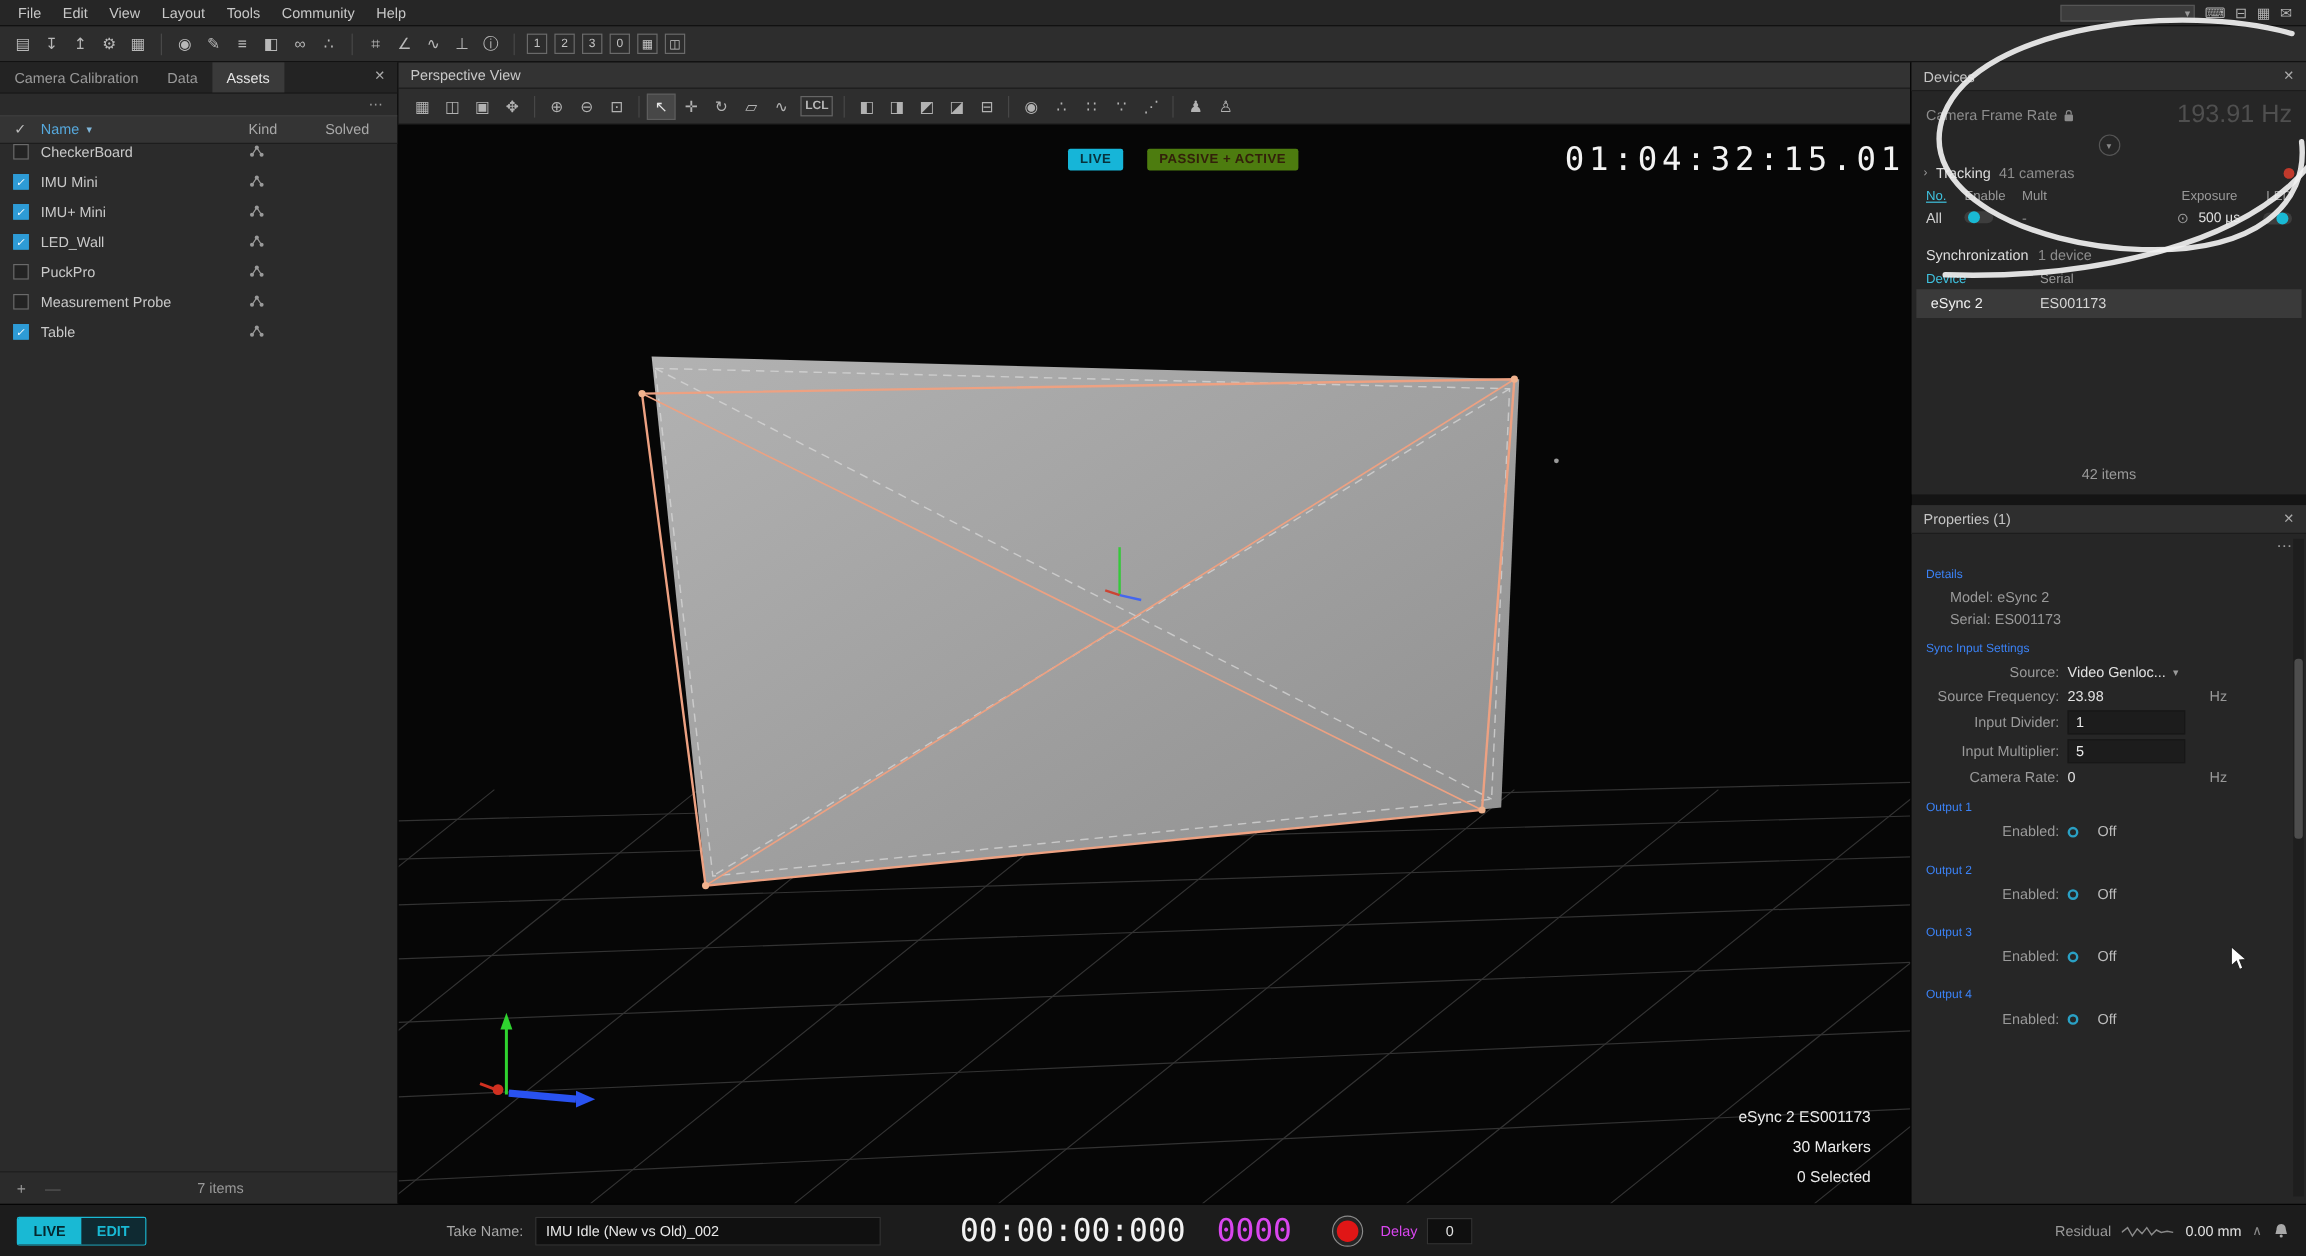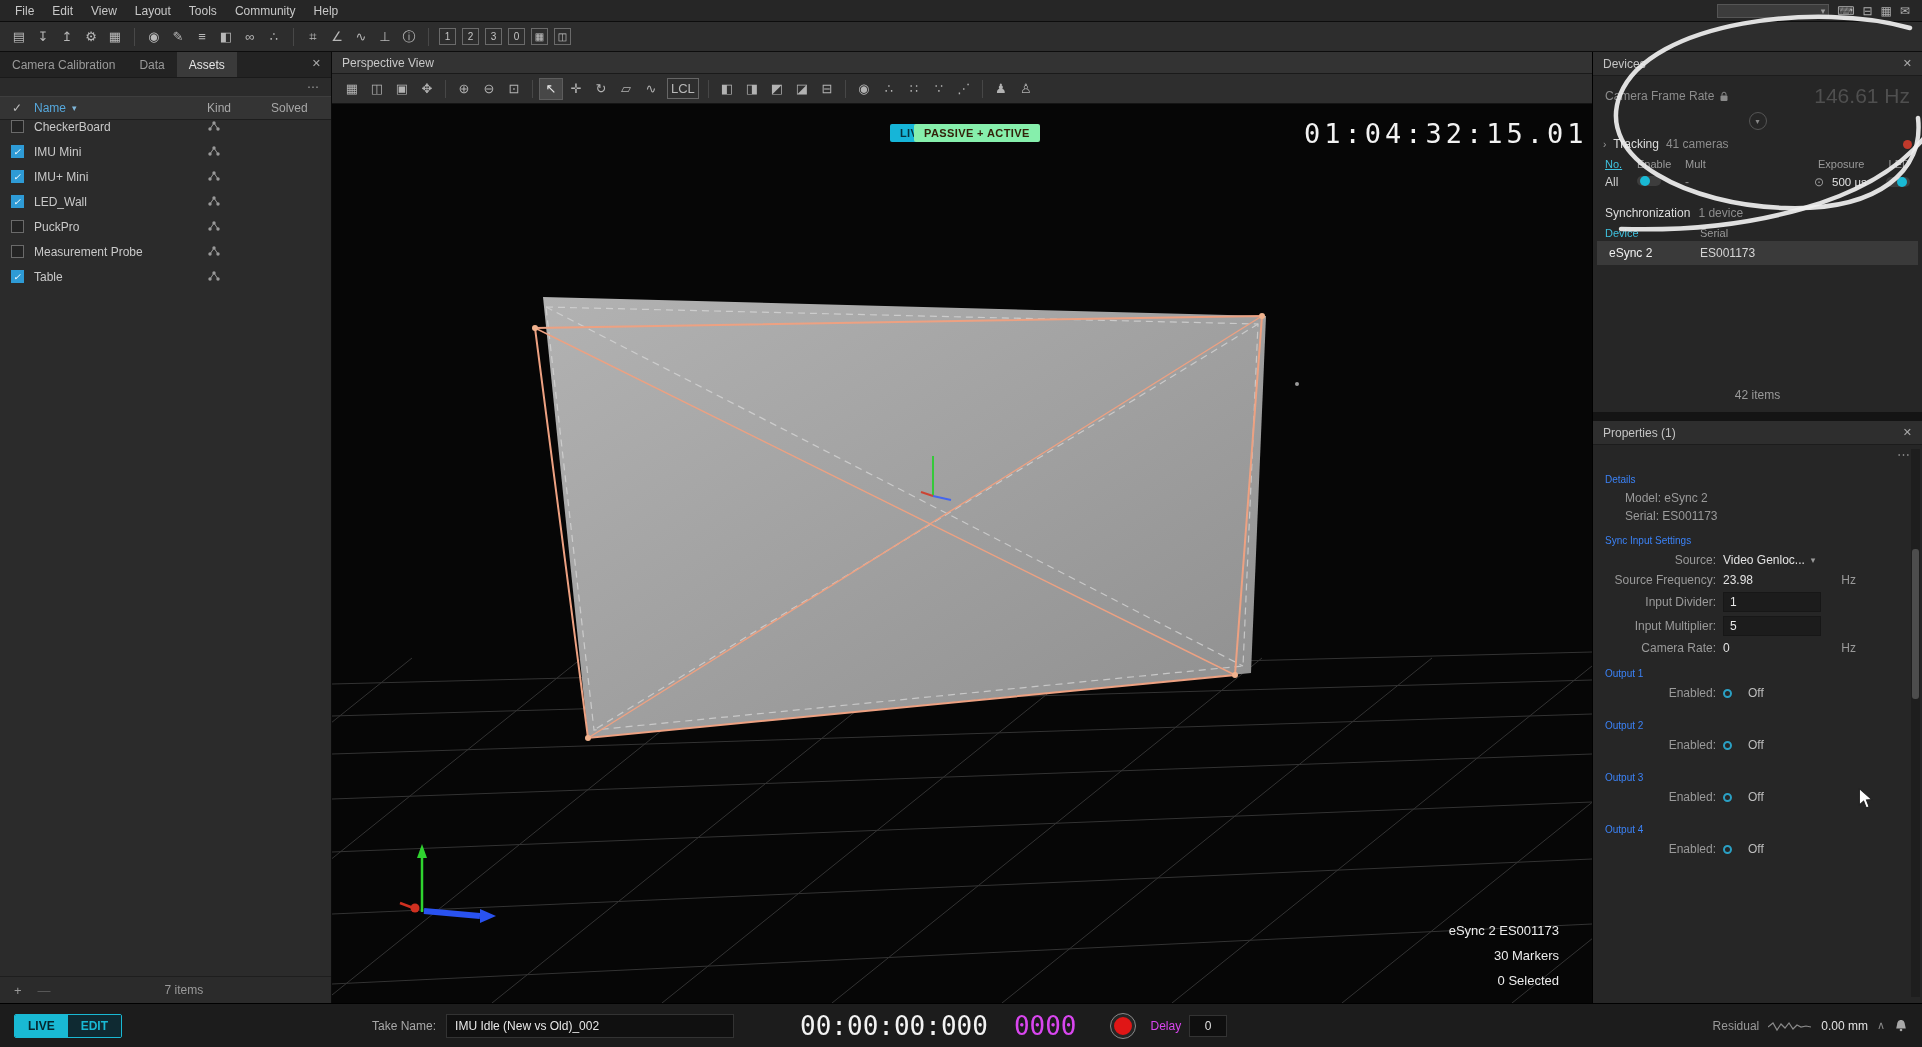--- a/index.html
+++ b/index.html
@@ -46,27 +46,27 @@
   .left-footer { margin-top:auto; height:27px; border-top:1px solid #1e1e1e; display:flex; align-items:center; padding:0 14px; font-size:13px; color:#9a9a9a; }
   .left-footer .count { margin:0 auto; font-size:12px; }
   .left-footer .minus { color:#5e5e5e; margin-left:16px; }
 
   
   .center { flex:1; display:flex; flex-direction:column; background:#000; min-width:0; }
   .vp-titlebar { height:22px; background:#333; border-bottom:1px solid #1a1a1a; display:flex; align-items:center; padding:0 10px; font-size:12px; color:#c9c9c9; }
   .vp-toolbar { height:30px; background:#2e2e2e; border-bottom:1px solid #141414; display:flex; align-items:center; gap:1px; padding:0 8px; }
   .vp-icon { width:24px; height:22px; display:flex; align-items:center; justify-content:center; font-size:13px; color:#b2b2b2; }
   .vp-icon.active { background:#474747; border:1px solid #5d5d5d; color:#e8e8e8; }
-  .lcl-chip { font-size:13px; border:1px solid #666; color:#b8b8b8; padding:2px 3px; margin:0 3px; }
+  .lcl-chip { font-size:10px; border:1px solid #666; color:#b8b8b8; padding:2px 3px; margin:0 3px;font-weight:bold; }
   .vp-sep { width:1px; height:18px; background:#474747; margin:0 5px; }
   .vp-scene { position:relative; flex:1; background:#060606; overflow:hidden; }
   .scene-svg { position:absolute; inset:0; }
   .badge { position:absolute; top:20px; font-size:11px; font-weight:bold; padding:3px 10px; border-radius:2px; letter-spacing:.4px; }
   .badge-live { left:558px; background:#16b5d8; color:#07333d; }
-  .badge-mode { left:582px; background:#86efac; color:#33210a; }
+  .badge-mode { left:624px; background:#4d7c0f; color:#33210a; }
   .vp-timecode { position:absolute; top:14px; left:972px; font-family:"DejaVu Sans Mono", monospace; font-size:27px; color:#f2f2f2; letter-spacing:4px; }
   .vp-overlay-info { position:absolute; right:33px; bottom:10px; text-align:right; font-size:13px; color:#ececec; line-height:25px; }
 
   
   .right-col { width:330px; display:flex; flex-direction:column; background:#141414; border-left:1px solid #000; }
   .side-panel { background:#262626; display:flex; flex-direction:column; }
   .devices-panel { height:360px; }
   .properties-panel { flex:1; margin-top:9px; position:relative; }
   .panel-header { height:24px; background:#2e2e2e; display:flex; align-items:center; justify-content:space-between; padding:0 10px; font-size:12px; color:#c4c4c4; border-bottom:1px solid #1c1c1c; }
   .panel-close { color:#aaa; font-size:11px; }
@@ -450,21 +450,21 @@
         <span class="panel-close">✕</span>
       </div>
       <div class="rate-row">
         <span class="rate-label">
           <span>Camera Frame Rate</span>
           <svg width="10" height="11">
               <rect x="1.5" y="4.5" width="7" height="5.5" rx="1" fill="#8a8a8a"></rect>
               <path d="M3 4.5 V3.2 a2 2 0 0 1 4 0 V4.5" stroke="#8a8a8a" fill="none"></path>
             </svg>
         </span>
-        <span class="rate-value">146.61 Hz</span>
+        <span class="rate-value">193.91 Hz</span>
       </div>
       <div class="rate-expander">
           <span>▾</span>
         </div>
       <div class="tracking-row">
         <span class="tracking-caret">›</span>
         <span class="tracking-label">Tracking</span>
         <span class="tracking-count">41 cameras</span>
         <span class="status-dot"></span>
       </div>

